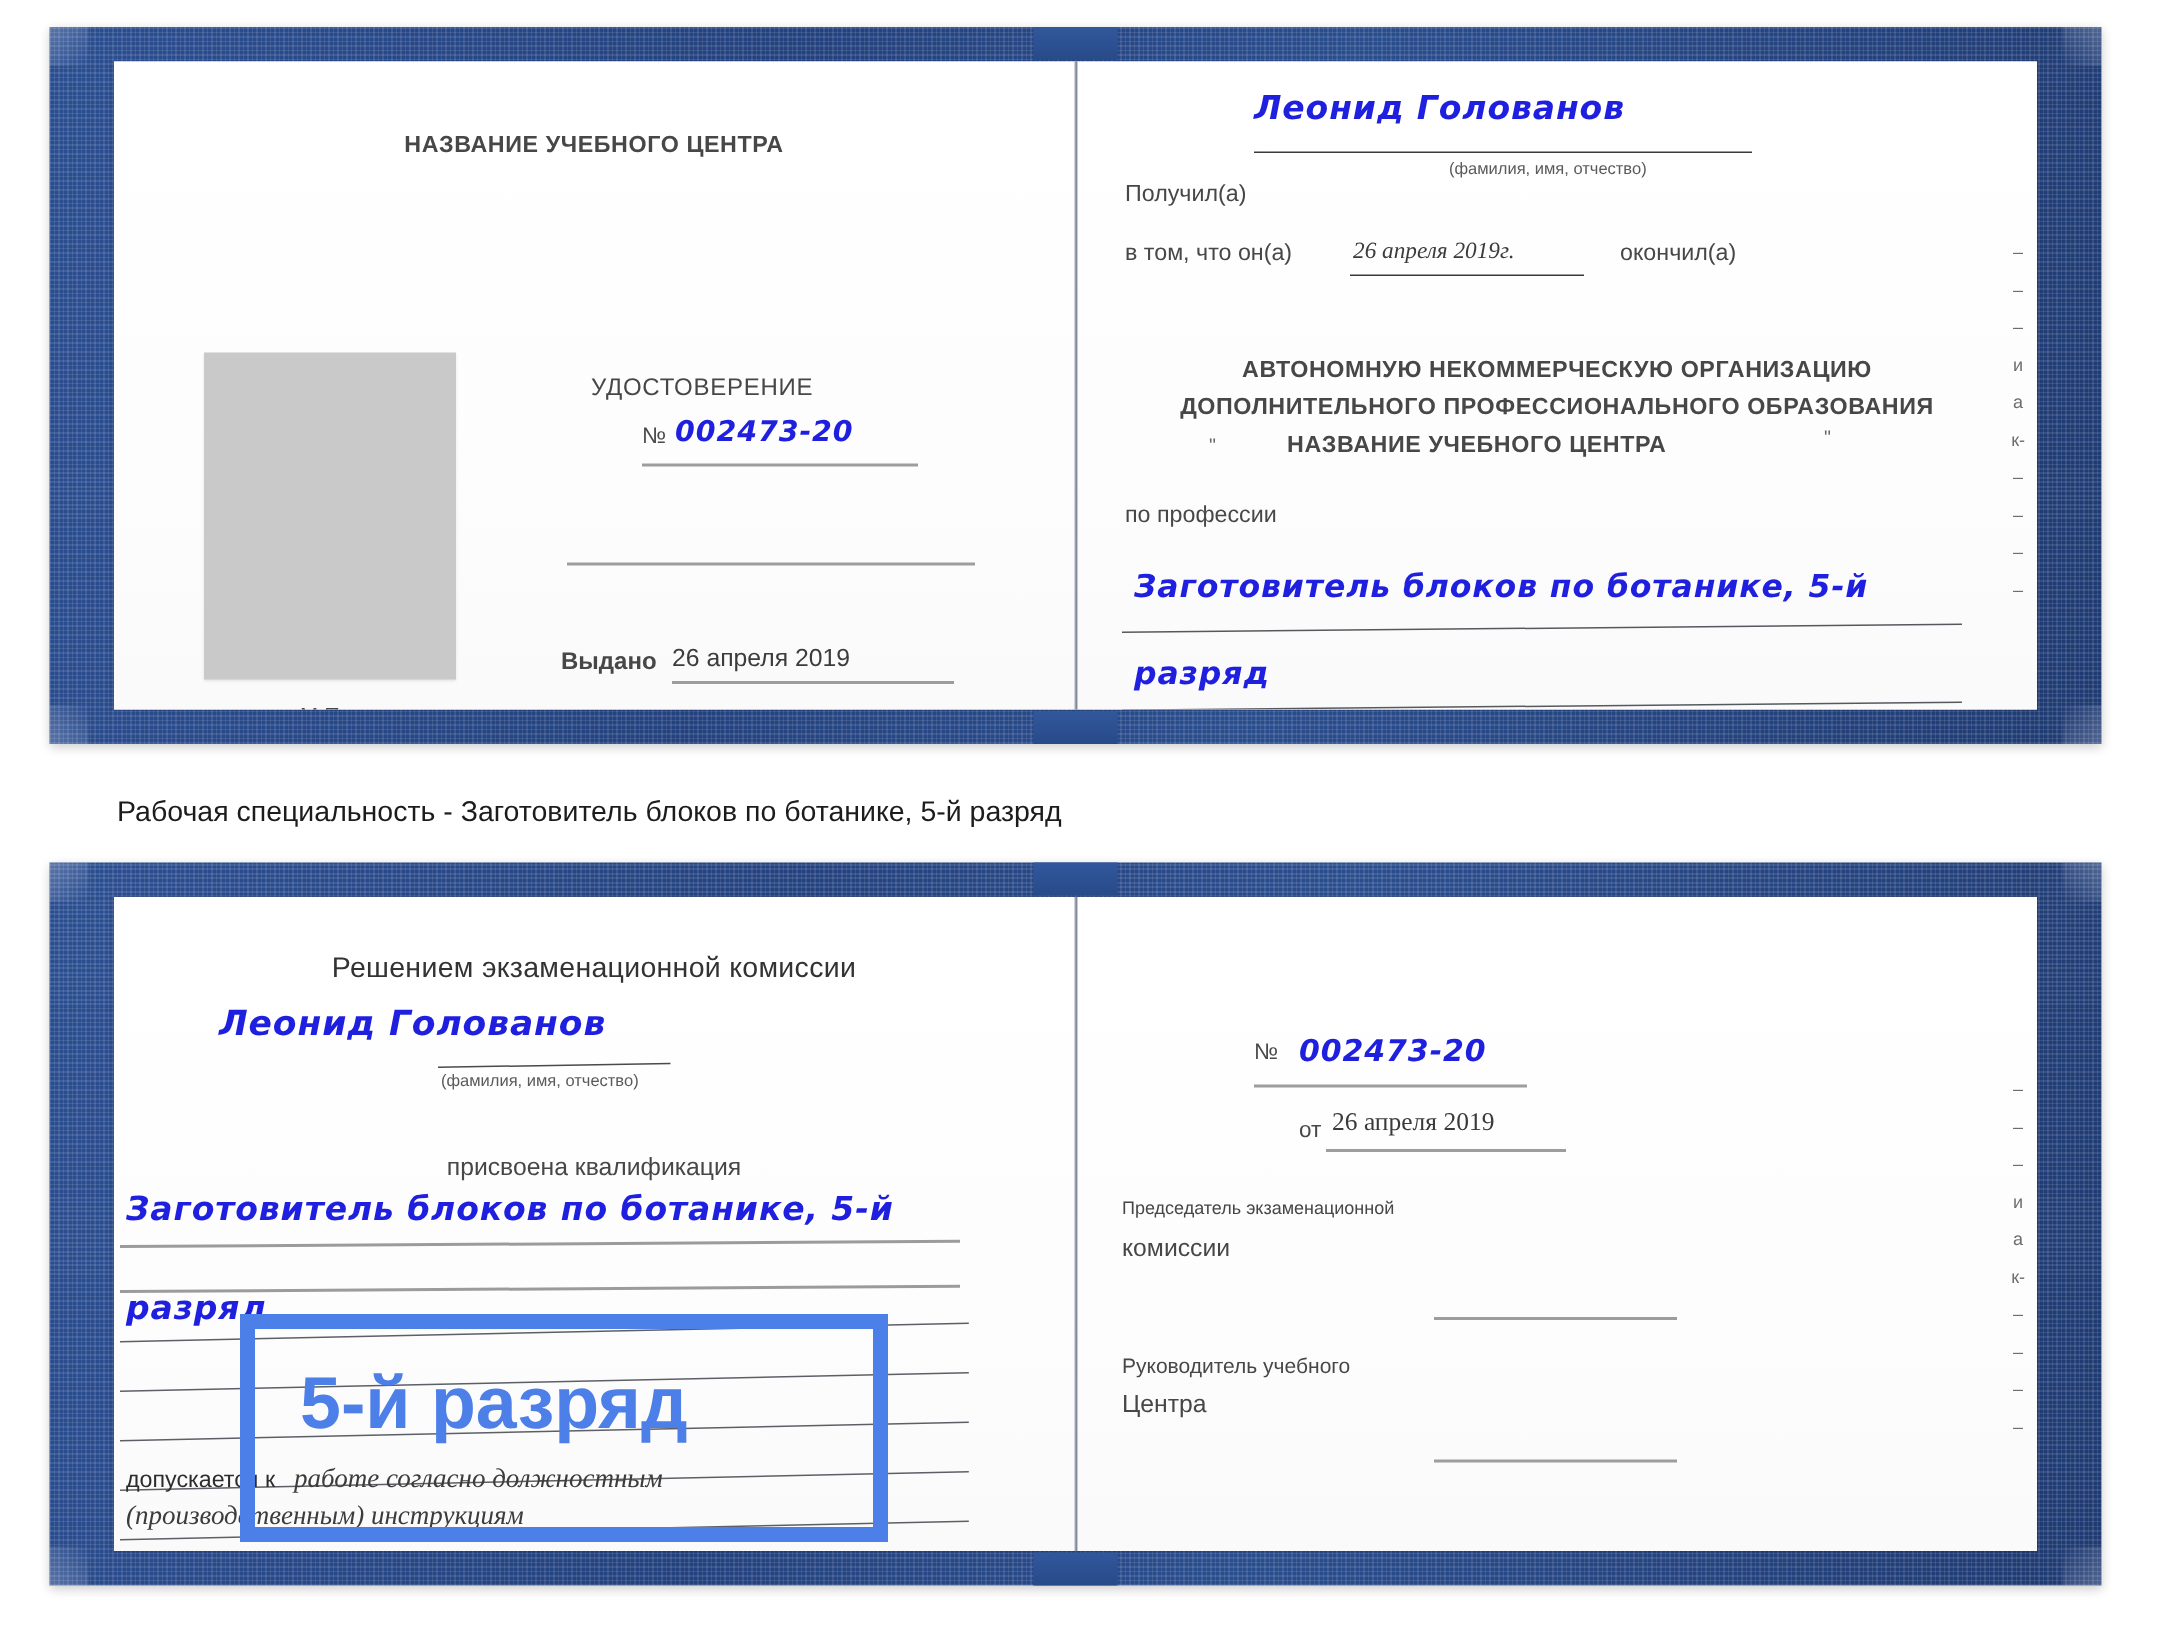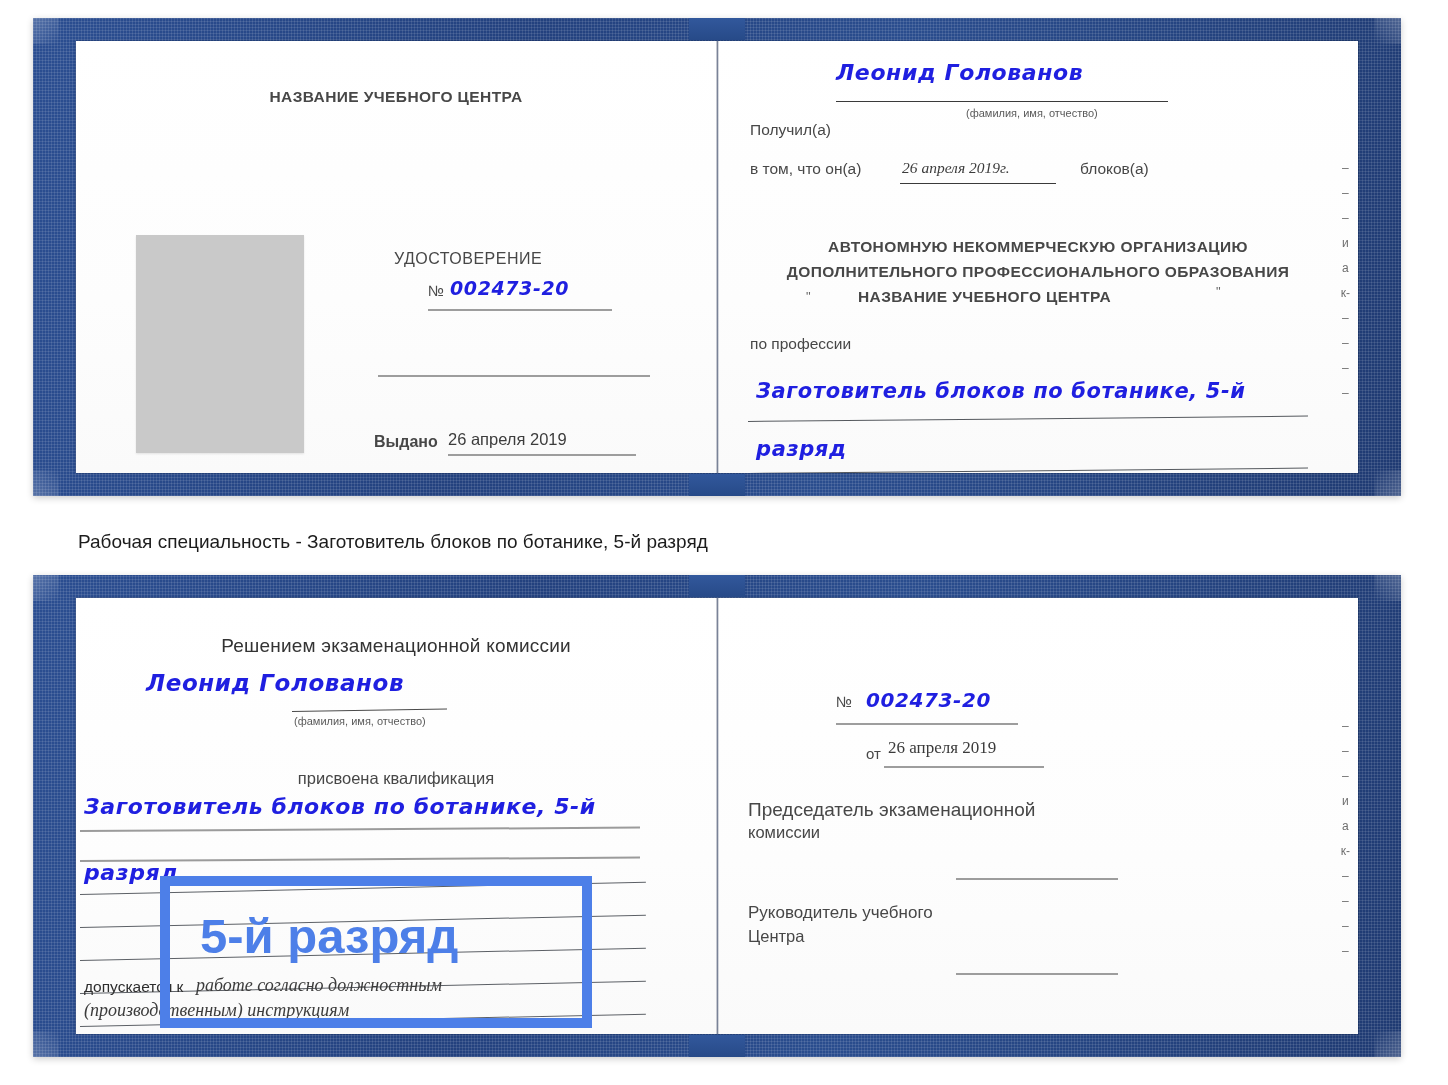--- a/index.html
+++ b/index.html
@@ -201,21 +201,21 @@
 
     <div class="page right">
       <div class="pg-txt" style="left:32px; top:40px; font-size:15.5px;margin-top:39px;">Получил(а)</div>
       <div class="hand" style="position:absolute; left:118px; top:19px; font-size:22px;">Леонид Голованов</div>
       <div class="rule thin" style="left:118px; top:60px; width:332px; background:#3a3a3a;"></div>
       <div class="pg-txt small-it" style="left:248px; top:65px;">(фамилия, имя, отчество)</div>
 
       <div class="pg-txt" style="left:32px; top:118px; font-size:15.5px;">в том, что он(а)</div>
       <div class="hand-serif" style="position:absolute; left:184px; top:118px; font-size:15.5px;">26 апреля 2019г.</div>
       <div class="rule thin" style="left:182px; top:142px; width:156px; background:#3a3a3a;"></div>
-      <div class="pg-txt" style="left:362px; top:118px; font-size:15.5px;">блоков(а)</div>
+      <div class="pg-txt" style="left:362px; top:118px; font-size:15.5px;">окончил(а)</div>
 
       <div class="pg-txt caps" style="left:50%; transform:translateX(-50%); top:196px; font-size:15.5px; font-weight:700;">АВТОНОМНУЮ НЕКОММЕРЧЕСКУЮ ОРГАНИЗАЦИЮ</div>
       <div class="pg-txt caps" style="left:50%; transform:translateX(-50%); top:221px; font-size:15.5px; font-weight:700;">ДОПОЛНИТЕЛЬНОГО ПРОФЕССИОНАЛЬНОГО ОБРАЗОВАНИЯ</div>
       <div class="pg-txt" style="left:88px; top:248px; font-size:13px; color:#666;">"</div>
       <div class="pg-txt caps" style="left:140px; top:246px; font-size:15.5px; font-weight:700;">НАЗВАНИЕ УЧЕБНОГО ЦЕНТРА</div>
       <div class="pg-txt" style="left:498px; top:243px; font-size:13px; color:#666;">"</div>
 
       <div class="pg-txt" style="left:32px; top:293px; font-size:15.5px;">по профессии</div>
       <div class="hand" style="position:absolute; left:38px; top:338px; font-size:21px;">Заготовитель блоков по ботанике, 5-й</div>
       <div class="rule thin" style="left:30px; top:380px; width:560px; background:#55595e; transform:rotate(-0.55deg); transform-origin:left center;"></div>
@@ -283,25 +283,25 @@
     <div class="page right">
 
       <div class="pg-txt" style="left:118px; top:94px; font-size:15px; color:#4a4a4a;">№</div>
       <div class="hand" style="position:absolute; left:148px; top:90px; font-size:20px;">002473-20</div>
       <div class="rule" style="left:118px; top:125px; width:182px;"></div>
 
       <div class="pg-txt" style="left:148px; top:146px; font-size:15px;">от</div>
       <div class="hand-serif" style="position:absolute; left:170px; top:140px; font-size:17px; font-style:normal; color:#3a3a3a;">26 апреля 2019</div>
       <div class="rule" style="left:166px; top:168px; width:160px;"></div>
 
-      <div class="pg-txt" style="left:30px; top:200px; font-size:19px;">Председатель экзаменационной</div>
+      <div class="pg-txt" style="left:30px; top:200px; font-size:12px;">Председатель экзаменационной</div>
       <div class="pg-txt" style="left:30px; top:224px; font-size:16.5px;">комиссии</div>
       <div class="rule" style="left:238px; top:280px; width:162px;"></div>
 
-      <div class="pg-txt" style="left:30px; top:304px; font-size:17px;">Руководитель учебного</div>
+      <div class="pg-txt" style="left:30px; top:304px; font-size:14px;">Руководитель учебного</div>
       <div class="pg-txt" style="left:30px; top:328px; font-size:16.5px;">Центра</div>
       <div class="rule" style="left:238px; top:375px; width:162px;"></div>
 
       <div class="edge-frag">
         <span>–</span>
         <span>–</span>
         <span>–</span>
         <span>и</span>
         <span>а</span>
         <span>к-</span>

